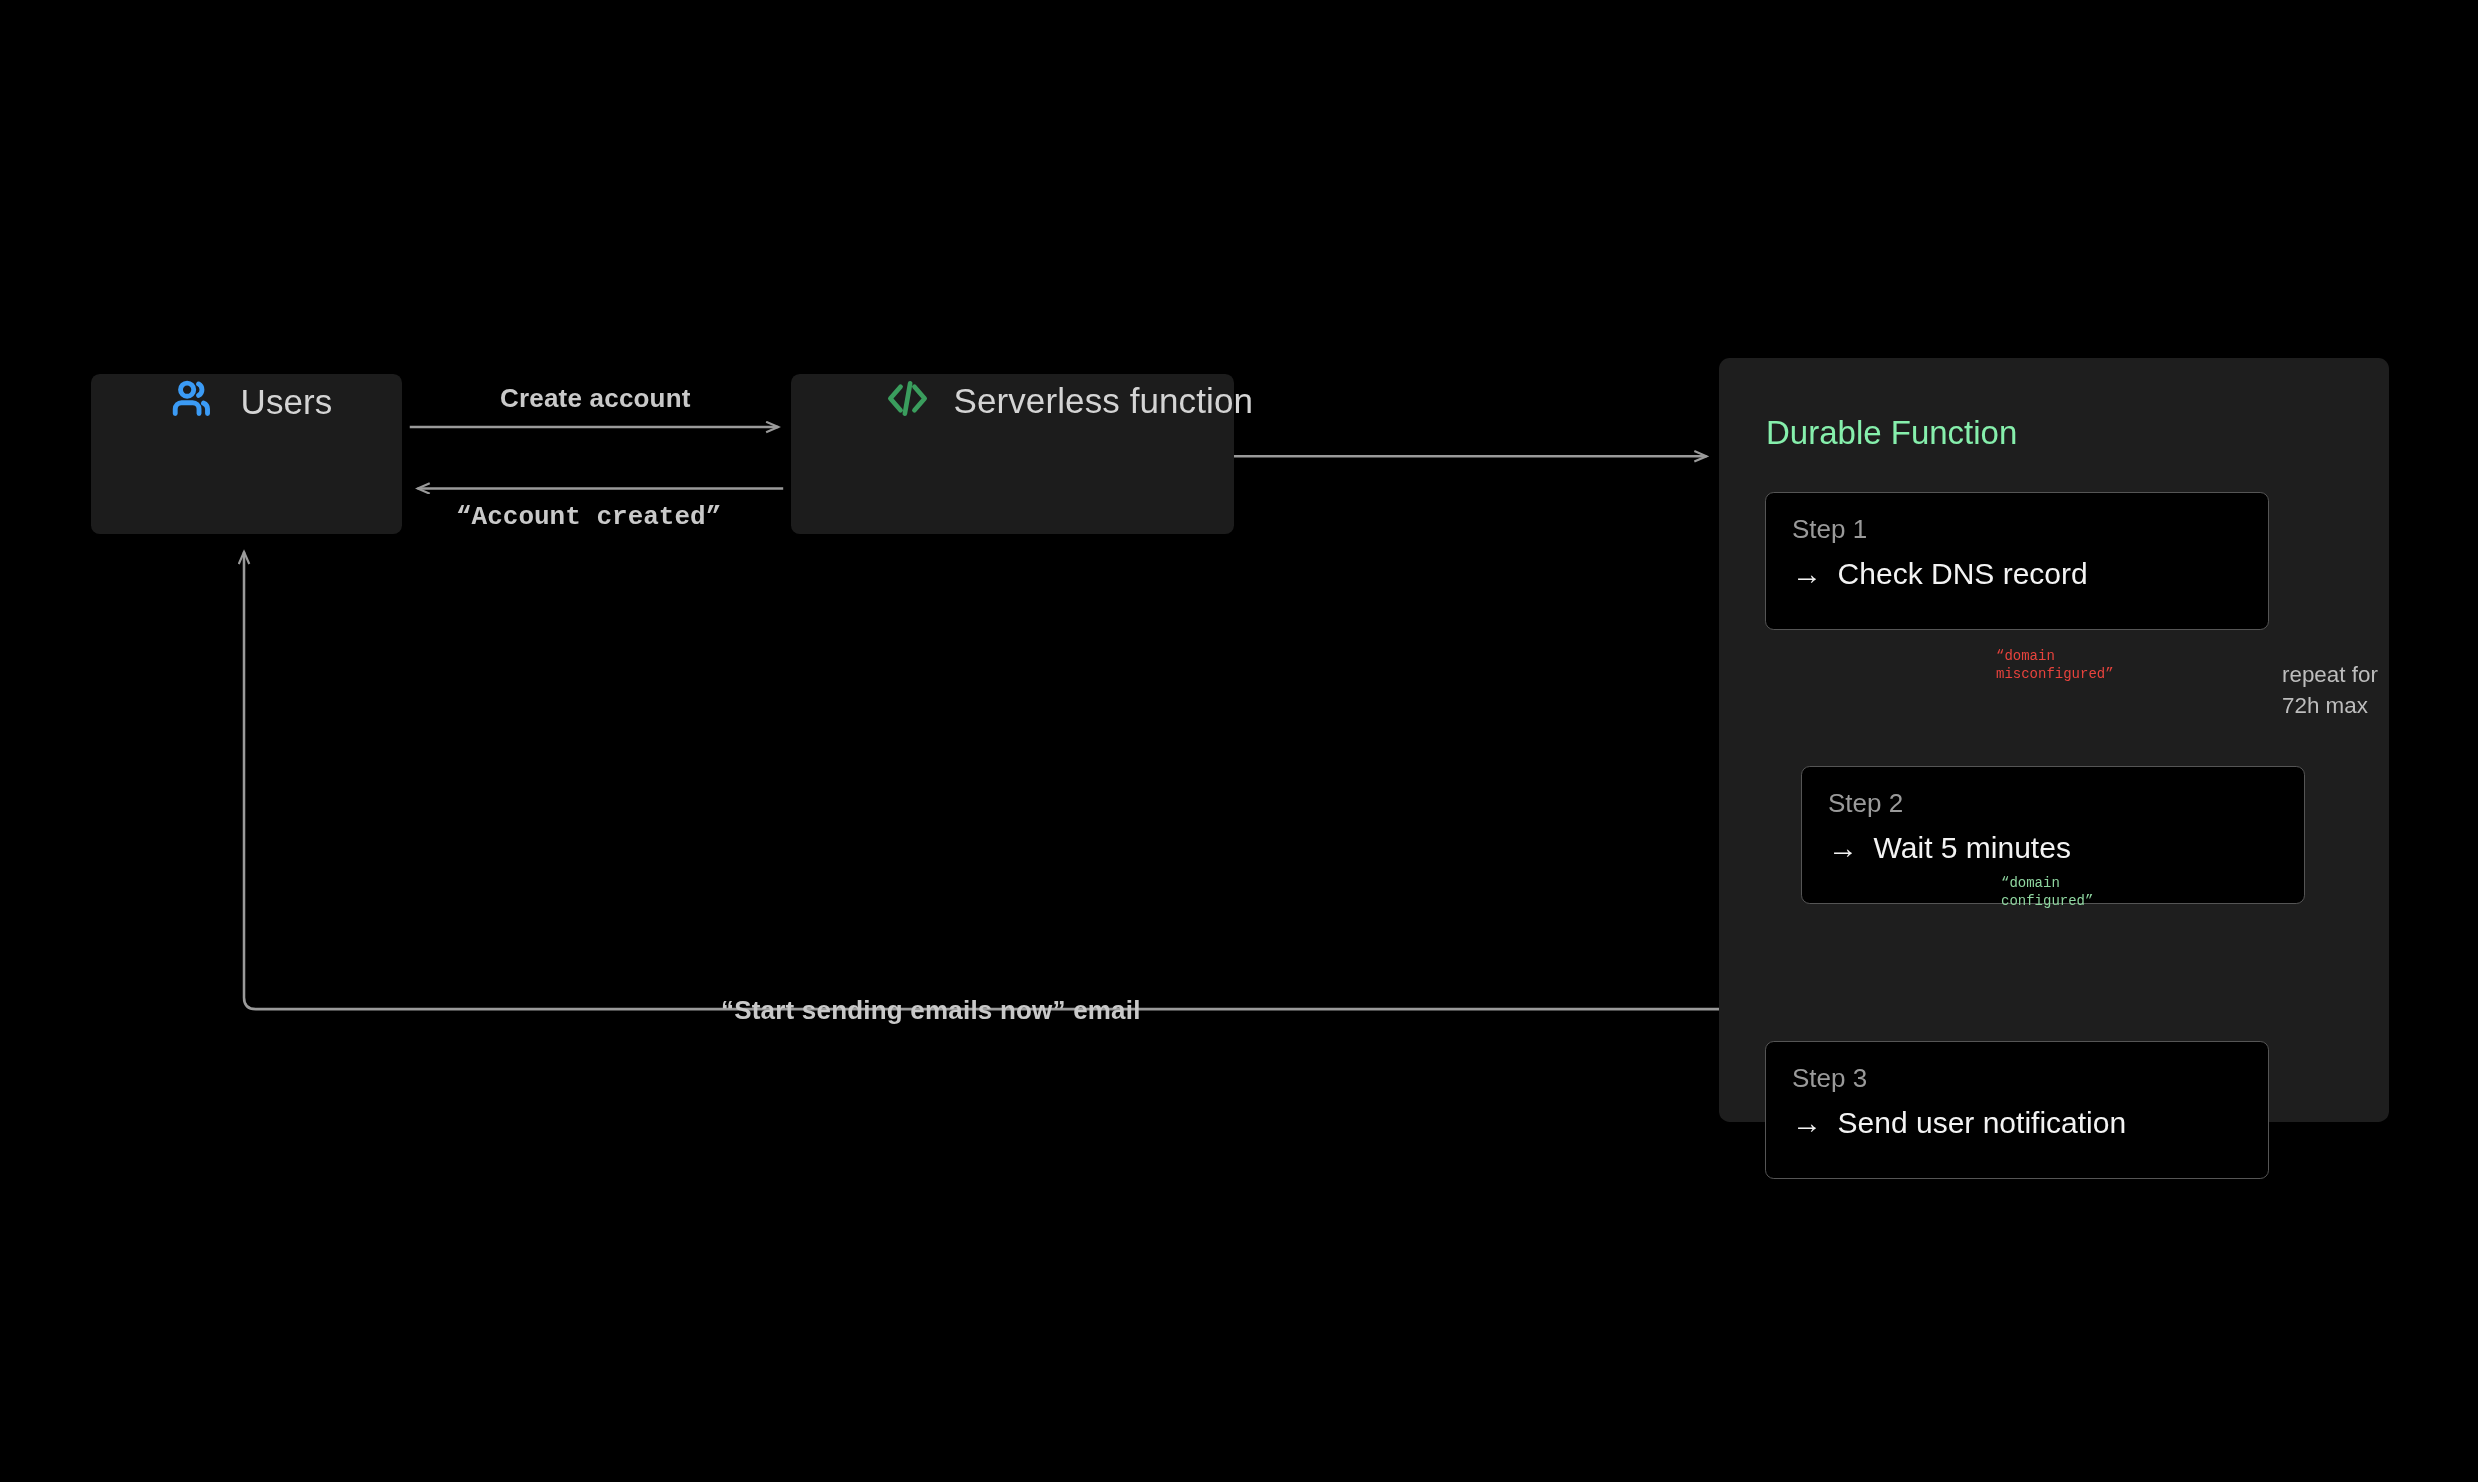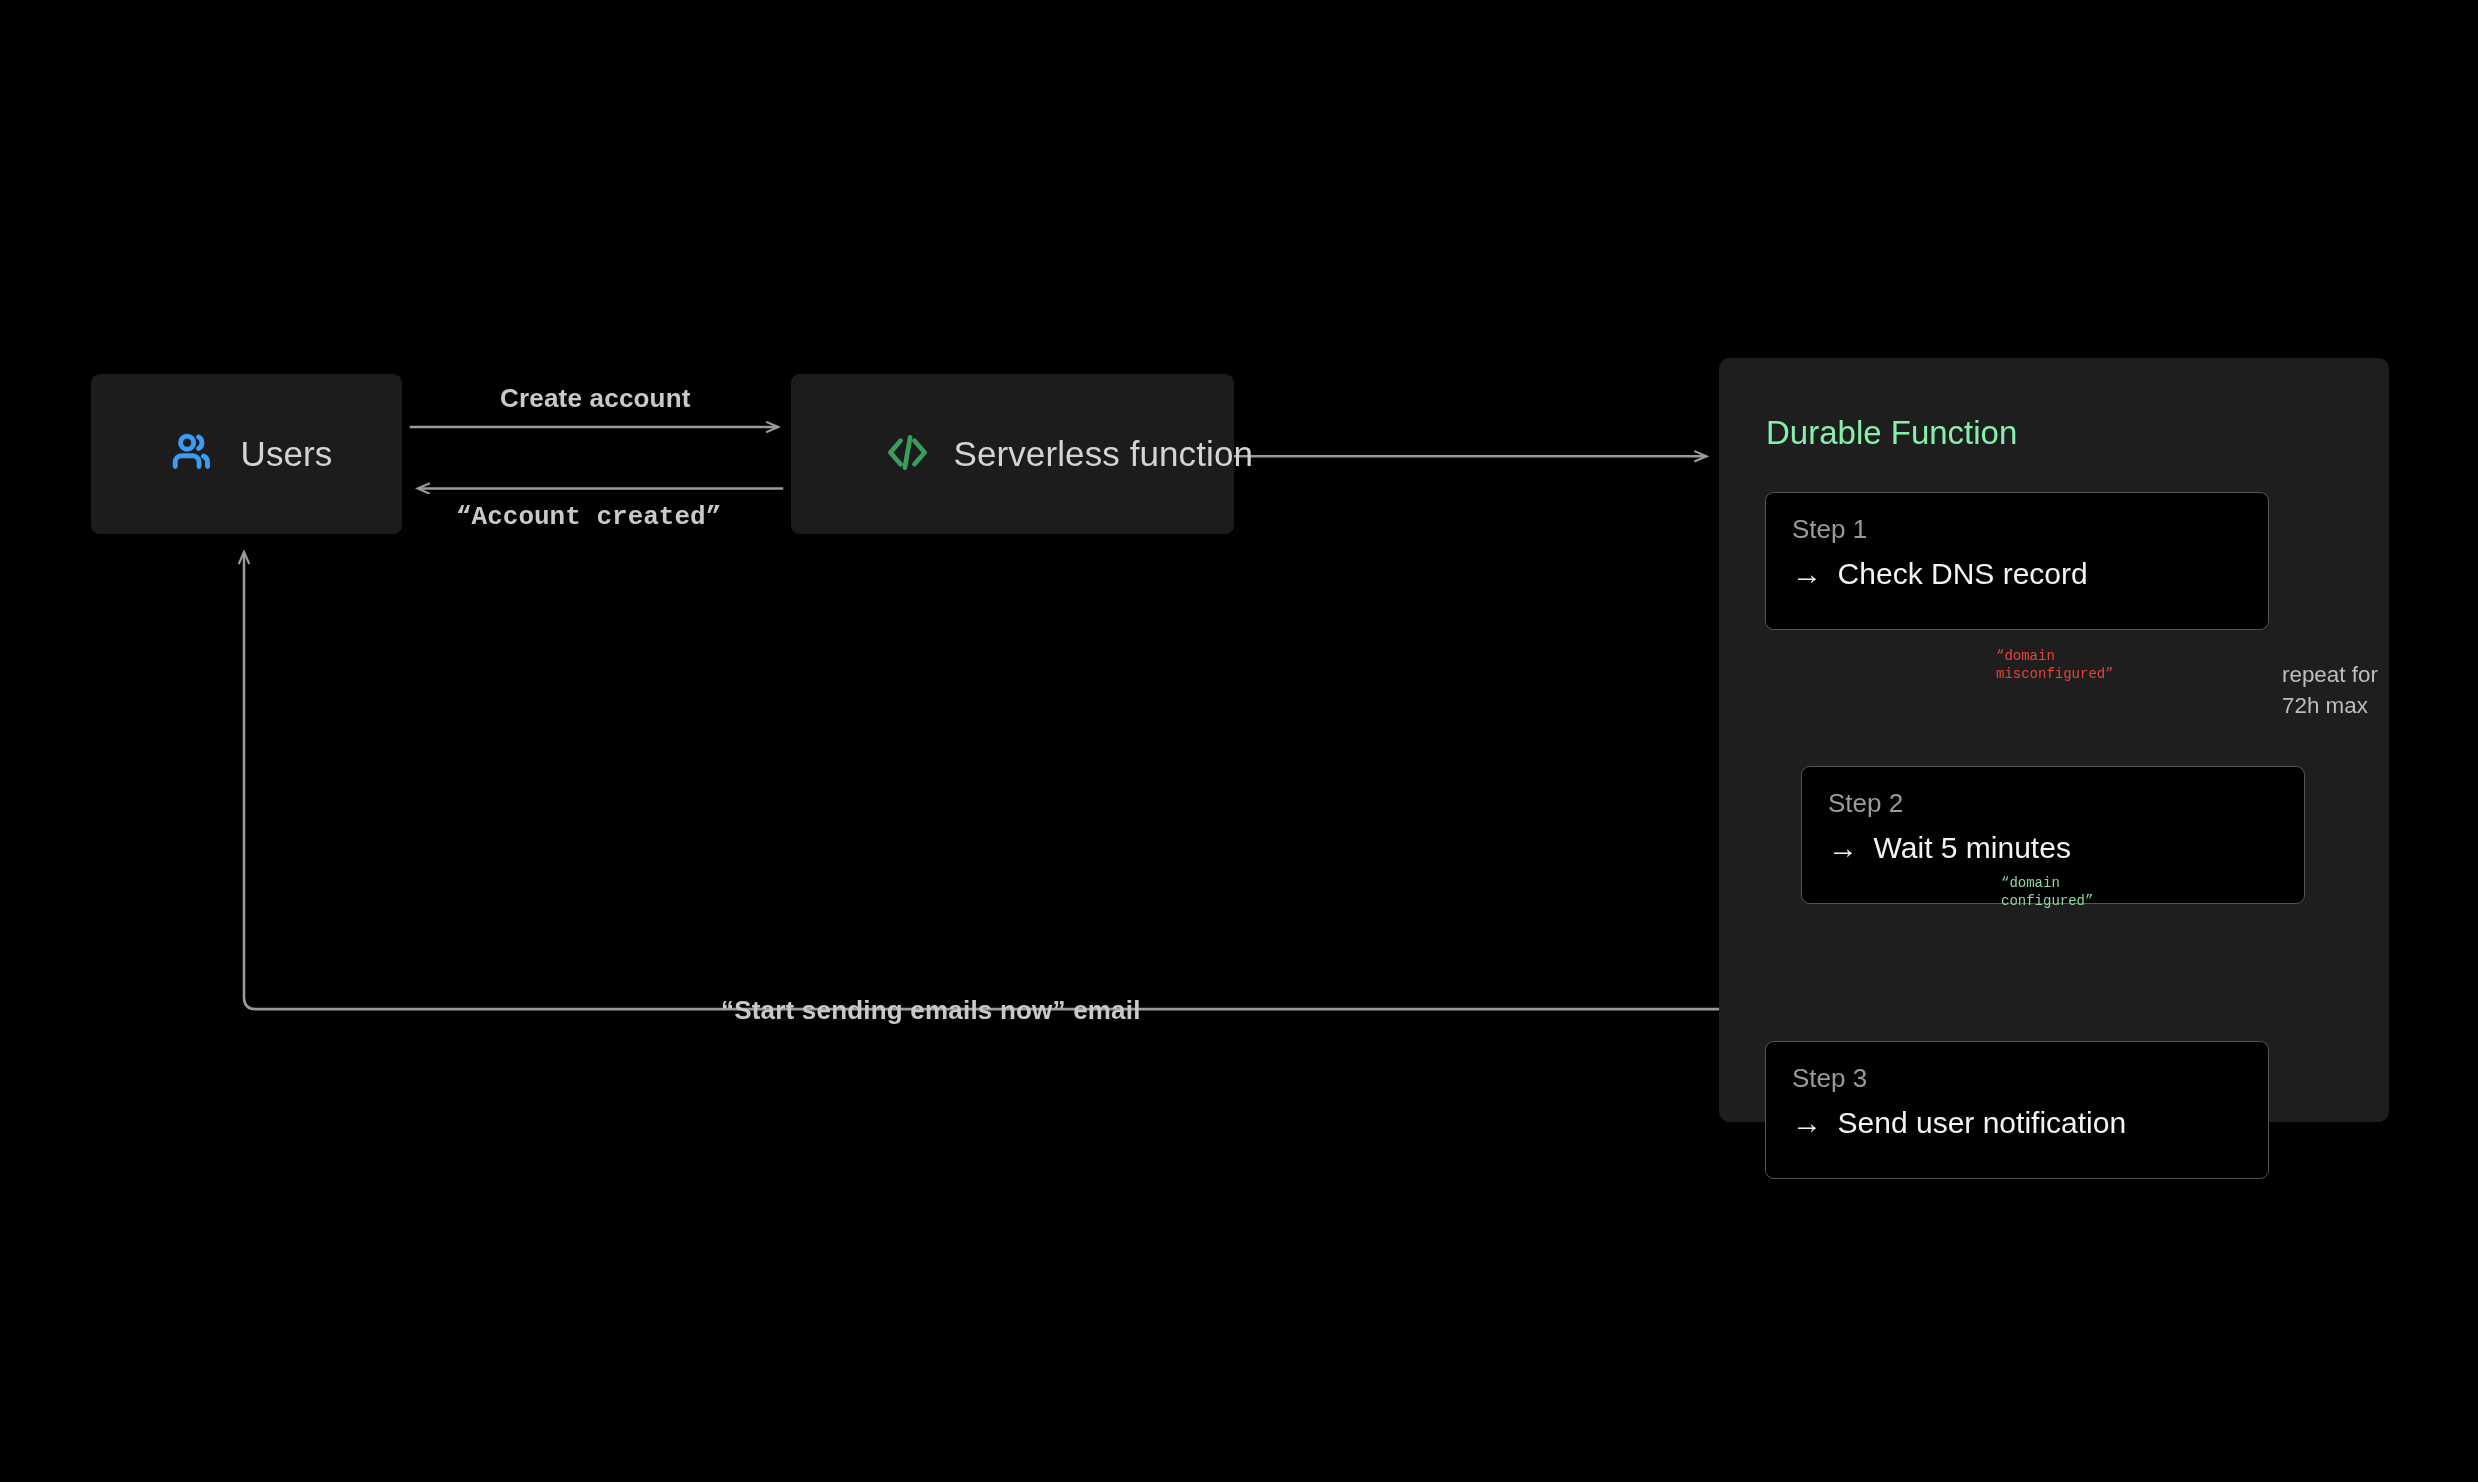--- a/index.html
+++ b/index.html
@@ -18,21 +18,21 @@
     background: #000000;
     overflow: hidden;
   }
 
   
   .node {
     position: absolute;
     background: #1c1c1c;
     border-radius: 8.8px;
     display: flex;
-    align-items: center;
+    align-items: flex-start;
     box-sizing: border-box;
   }
   .node-inner {
     display: flex;
     align-items: center;
     gap: 25px;
     padding-left: 60px;
   }
   .node-label {
     color: #d4d4d4;

